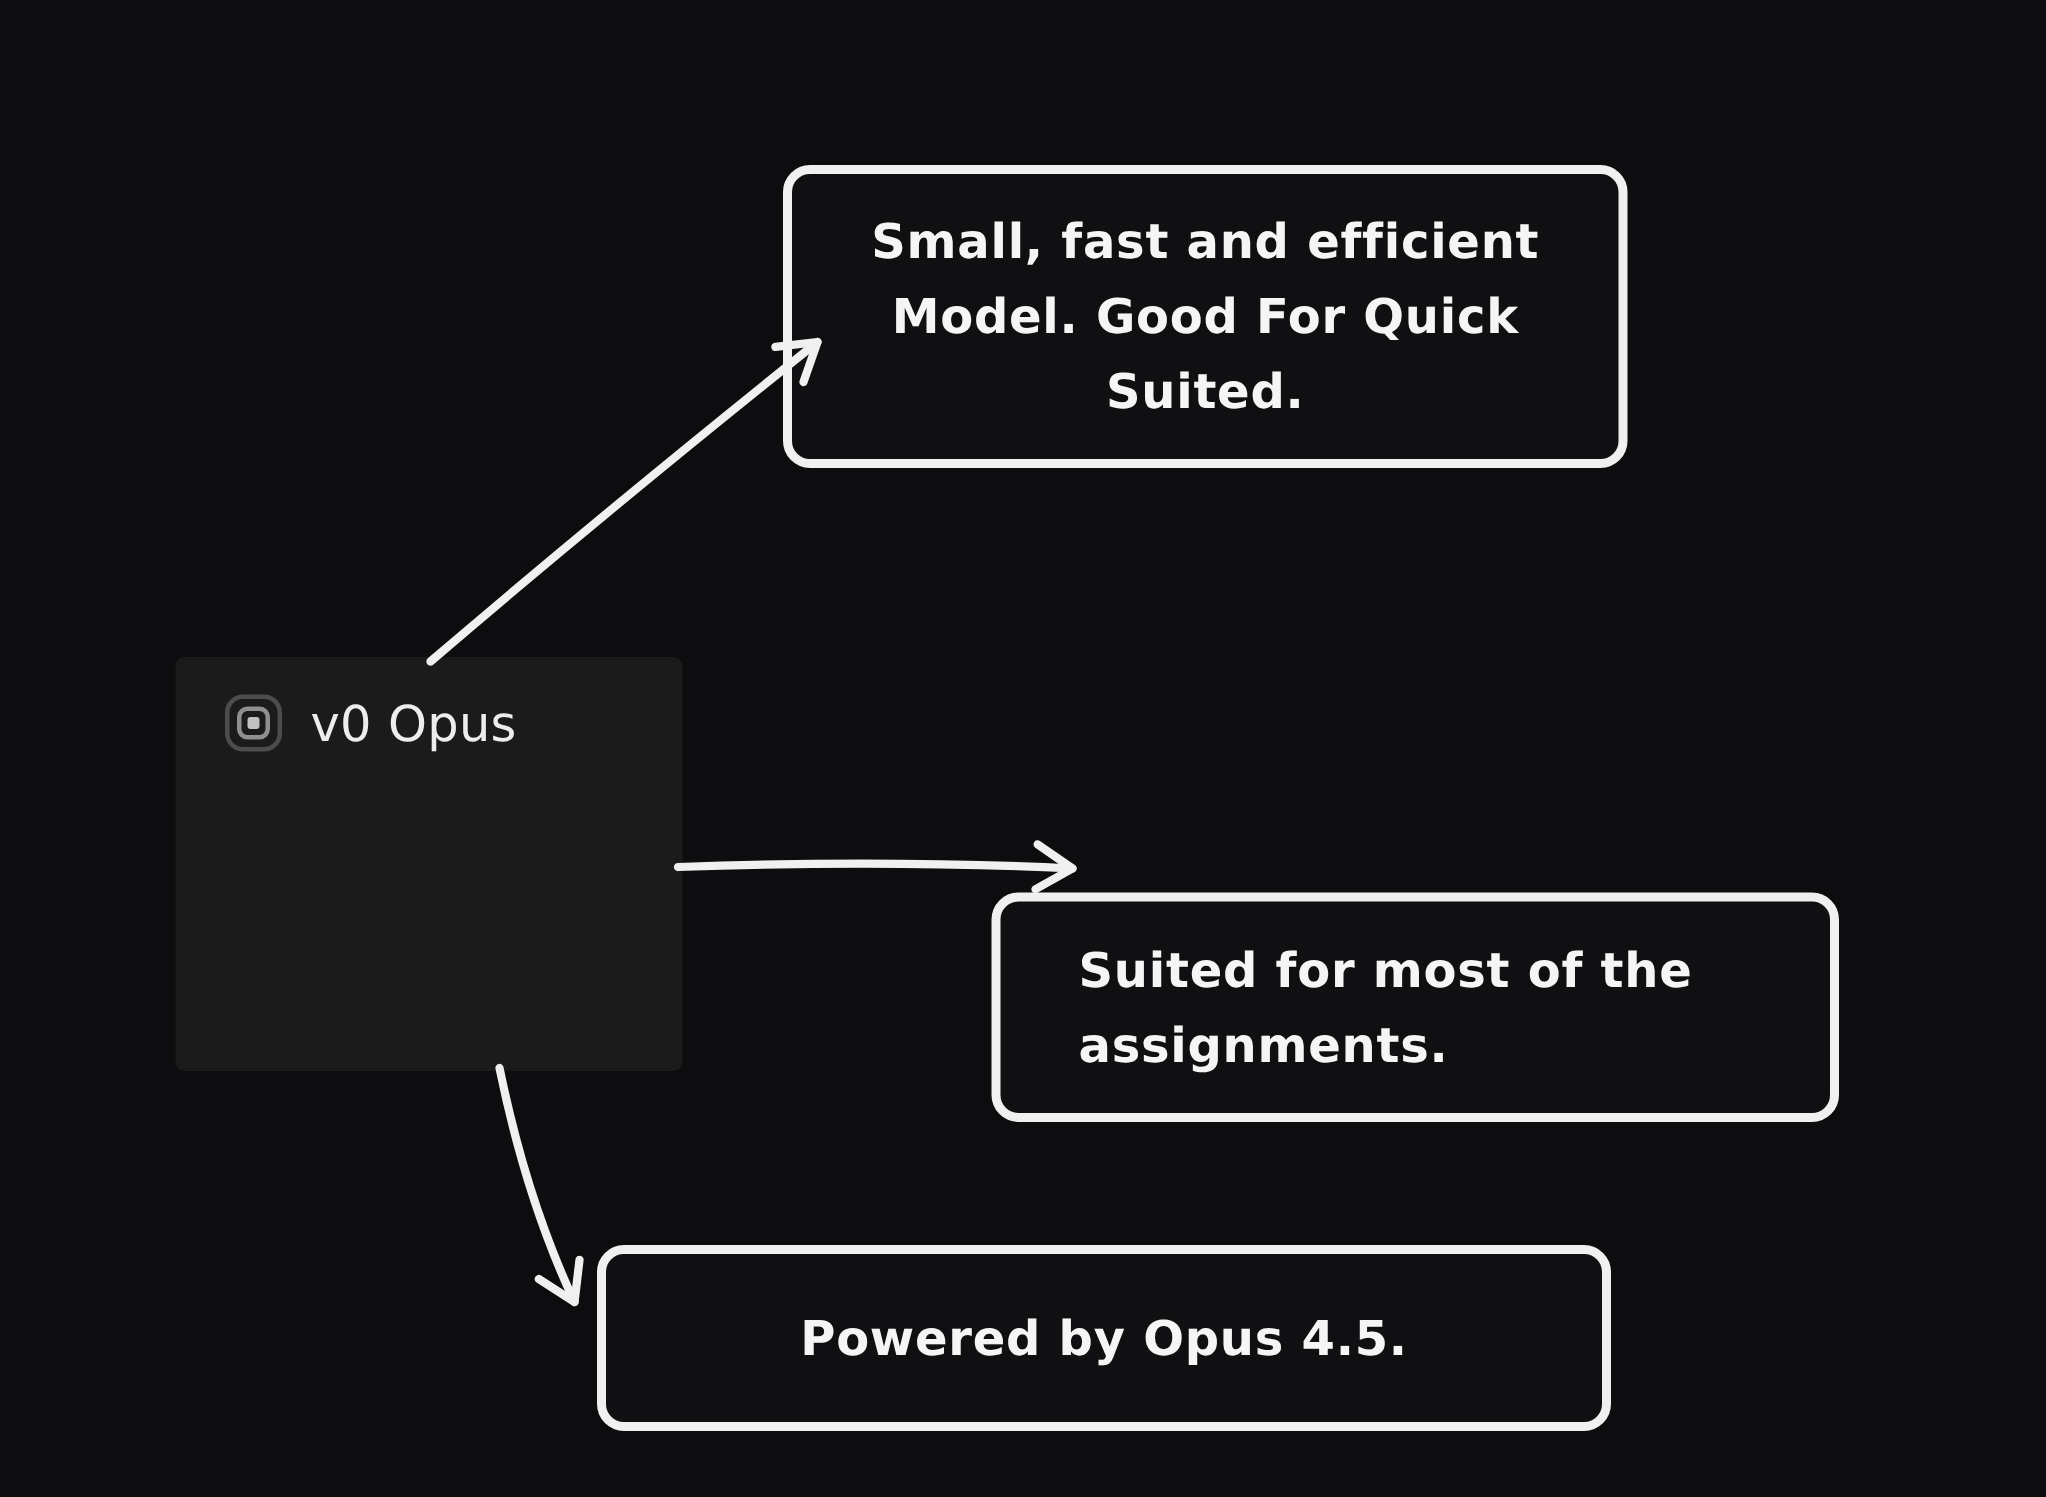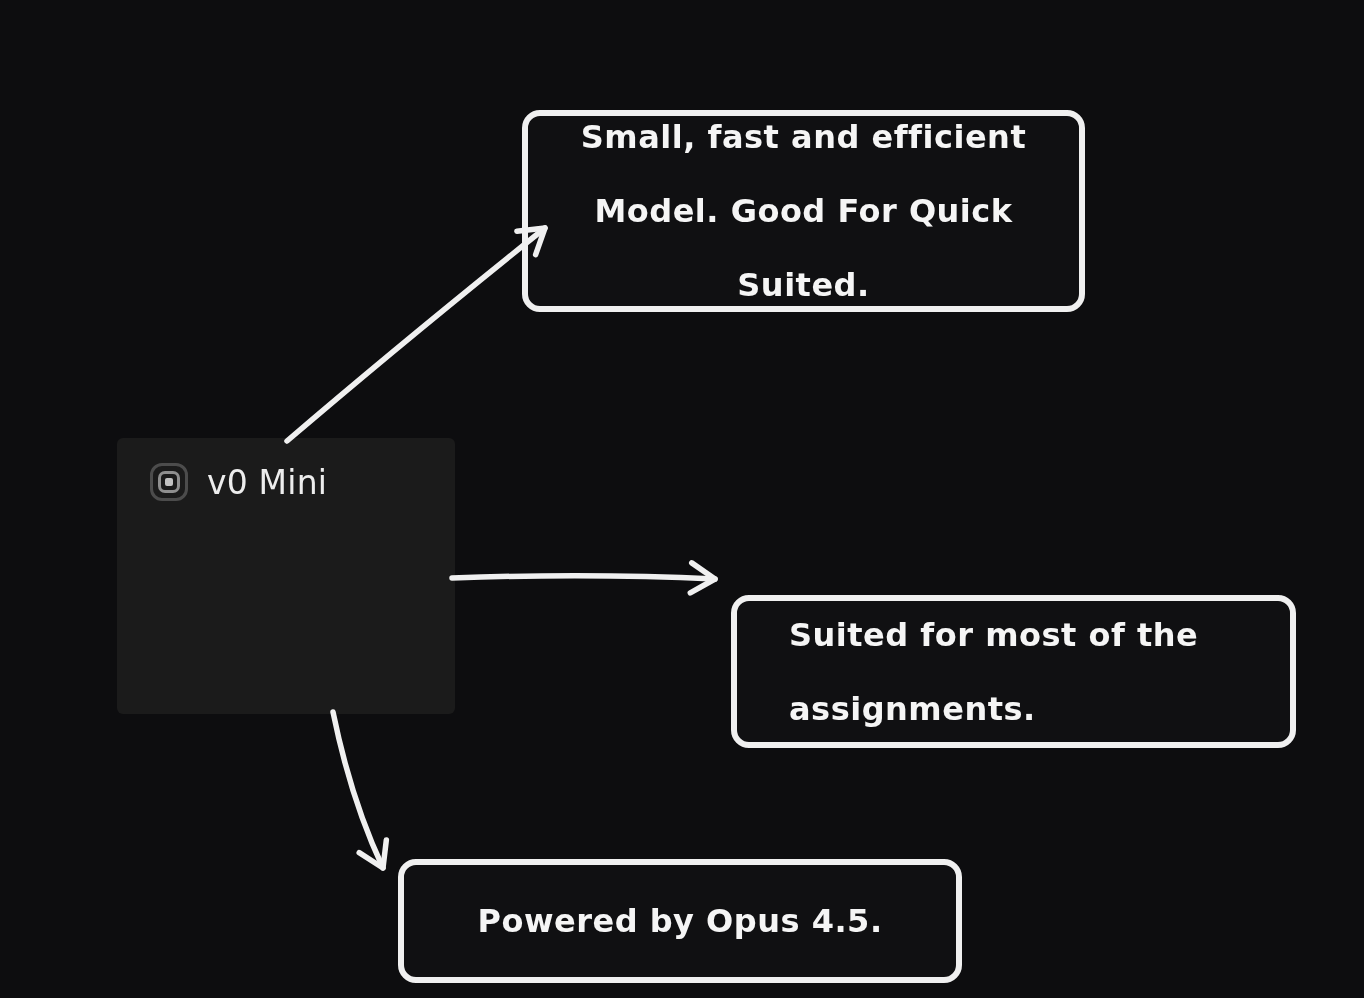--- a/index.html
+++ b/index.html
@@ -91,38 +91,36 @@
     border-radius: 18px;
     background: #101012;
     color: #f5f5f5;
     display: flex;
     flex-direction: column;
     justify-content: center;
     font-weight: 700;
     font-size: 32px;
     line-height: 50px;
     letter-spacing: 0.5px;
-    gap: 24px;
   }
   .note-mini {
     left: 522px; top: 110px;
     width: 563px; height: 202px;
     text-align: center;
   }
   .note-pro {
-    left: 731px; top: 595px;
+    left: 661px; top: 595px;
     width: 565px; height: 153px;
     text-align: left;
     padding-left: 52px;
   }
   .note-max {
     left: 398px; top: 830px;
-    width: 564px; height: 124px;
+    width: 676px; height: 124px;
     text-align: center;
-    margin-top: 29px;
   }
 
   
   .arrows-overlay {
     position: absolute;
     left: 0; top: 0;
     width: 1364px;
     height: 998px;
     pointer-events: none;
   }
@@ -133,21 +131,21 @@
 <div class="stage">
 
   <div class="menu-panel">
 
     <div class="menu-item">
       <span class="model-icon icon-mini">
         <span class="ring">
             <span class="dot"></span>
           </span>
       </span>
-      <span class="menu-item-label">v0 Mini</span>
+      <span class="menu-item-label">v0 Opus</span>
     </div>
 
 
 
   </div>
 
   <div class="note-box note-mini">
     <div>Small, fast and efficient</div>
     <div>Model. Good For Quick</div>
     <div>Suited.</div>

